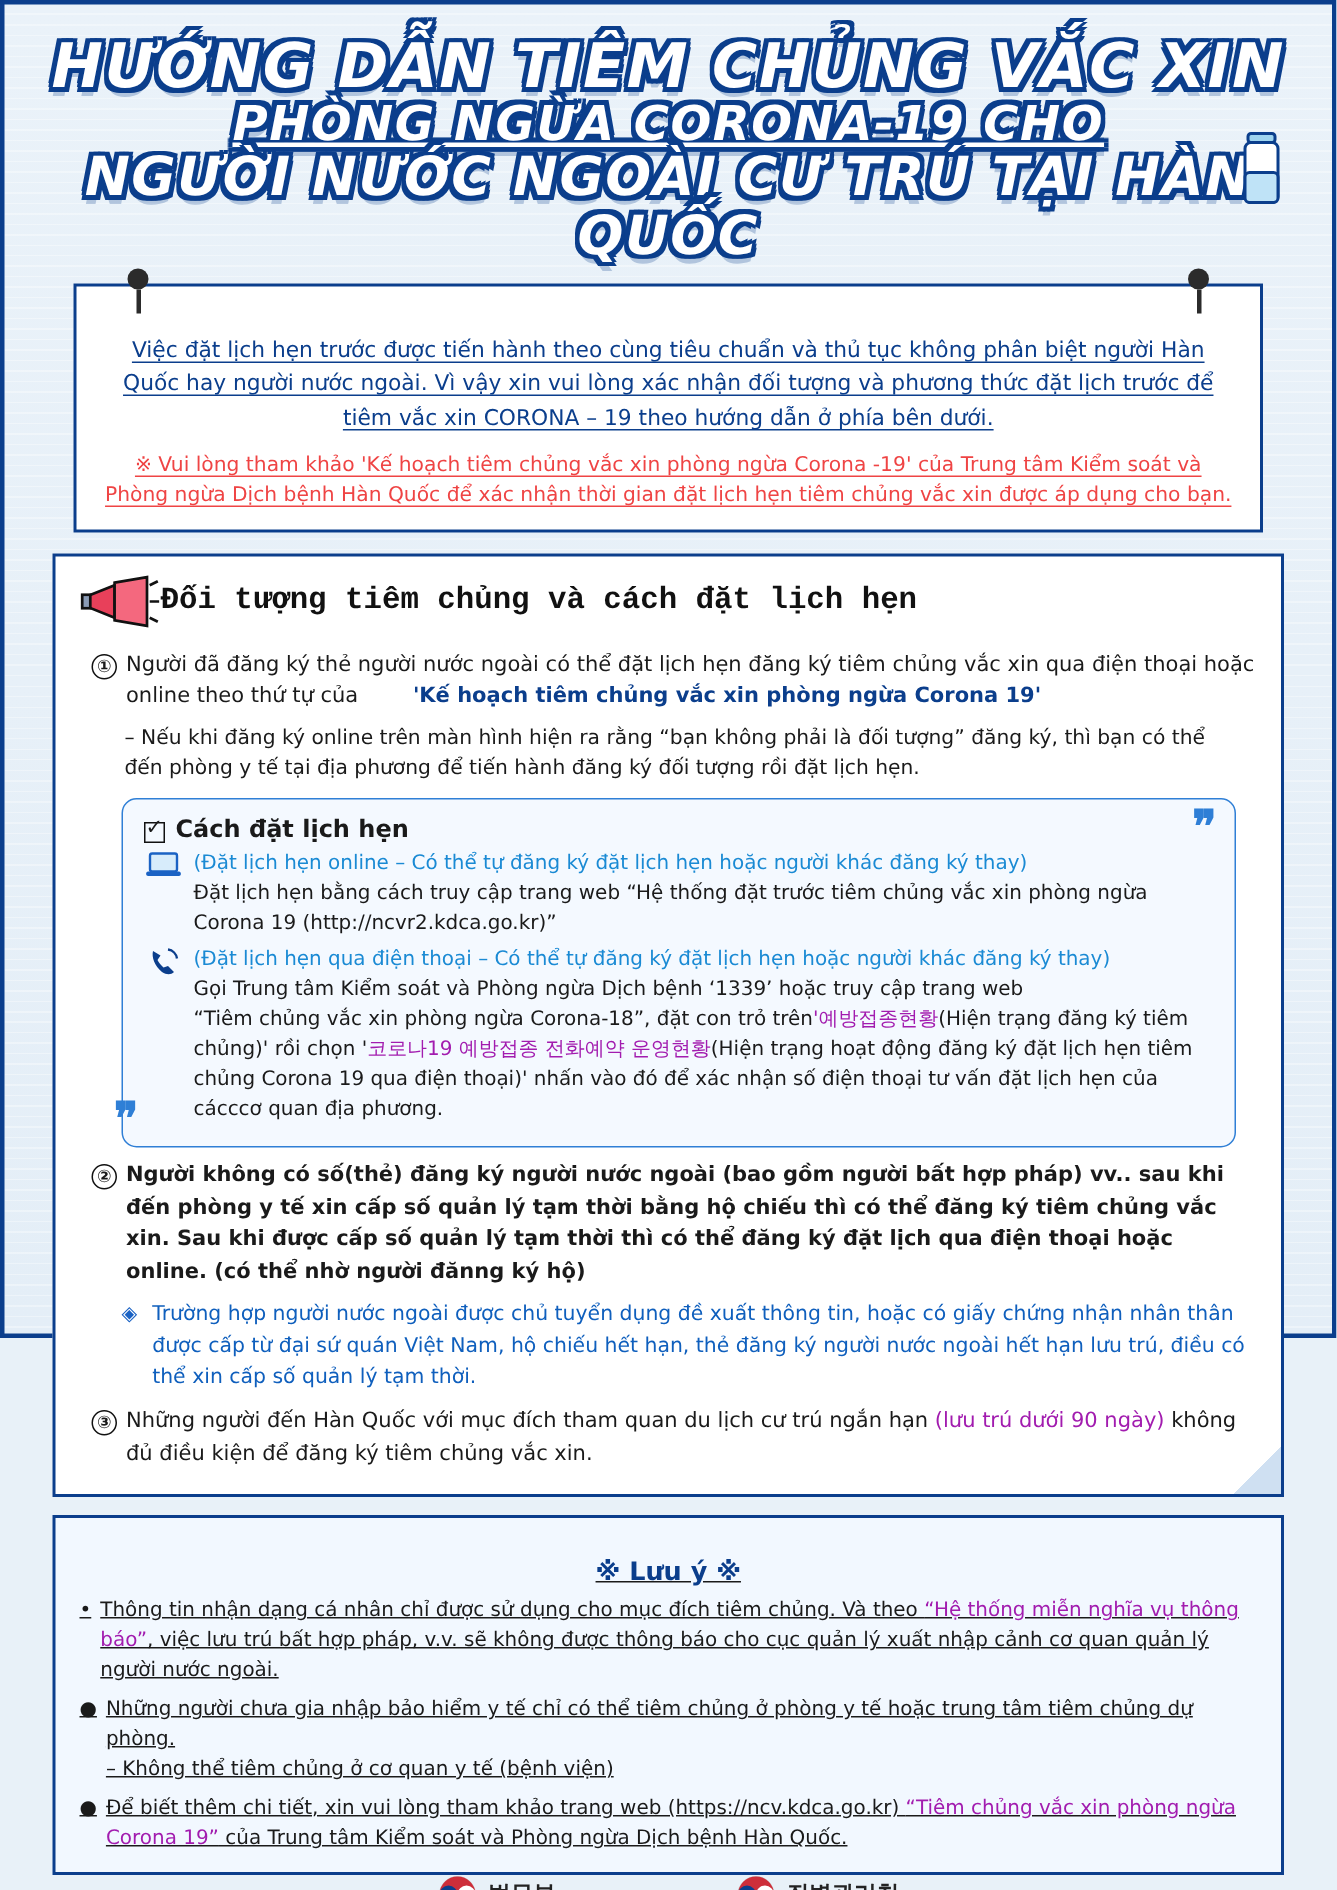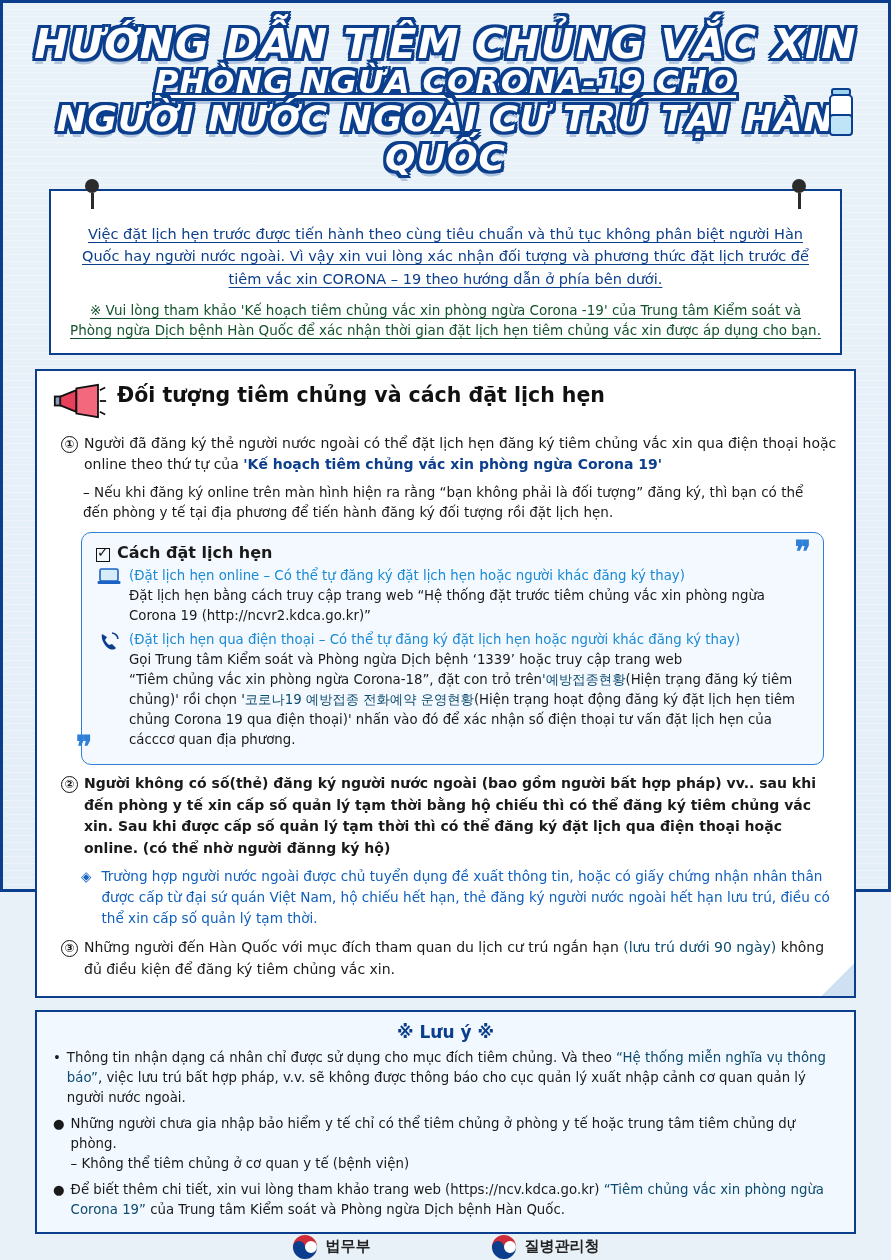--- a/index.html
+++ b/index.html
@@ -57,51 +57,51 @@
     background: #ffffff;
     padding: 32px 16px 12px 16px;
     text-align: center;
   }
   .notice p { margin: 0; }
   .notice .n1 {
     color: #0b3e8c; font-size: 14.5px; line-height: 1.55;
     text-decoration: underline; text-underline-offset: 3px;
   }
   .notice .n2 {
-    color: #14532d; font-size: 13.5px; line-height: 1.5; margin-top: 10px;
+    color: #ef4444; font-size: 13.5px; line-height: 1.5; margin-top: 10px;
     text-decoration: underline; text-underline-offset: 3px;
   }
 
   
   .main-box {
     position: relative;
     margin: 14px 14px 0 14px;
     border: 2px solid #0b3e8c;
     background: #ffffff;
     padding: 10px 14px 16px 14px;
   }
   .main-box .corner-fold {
     position:absolute; right:-2px; bottom:-2px; width:34px; height:34px;
     background: linear-gradient(135deg, #ffffff 0 50%, #cfe0f2 50% 100%);
     border-right:2px solid #0b3e8c; border-bottom:2px solid #0b3e8c;
   }
-  .sec-head { display:flex; gap:10px; padding: 2px 0 6px 2px; }
+  .sec-head { display:flex; align-items:center; gap:0; padding: 2px 0 6px 2px; font-family: Liberation Mono, monospace; }
   .megaphone { width: 54px; height: 36px; flex: 0 0 auto; }
   .sec-head h2 {
     margin:0; font-size: 20.5px; font-weight: bold; color:#111; letter-spacing:0;
   }
 
   .item { display:flex; gap:6px; margin: 8px 0 0 10px; }
   .num-circle {
     flex: 0 0 auto; width:17px; height:17px; border:1.6px solid #111; border-radius:50%;
     font-size:11.5px; line-height:14px; text-align:center; margin-top:3px; font-weight:bold;
   }
   .item-text { font-size: 14px; line-height: 1.55; }
-  .blue { color:#0c4a6e; }
-  .deepblue { color:#0b3e8c; }
+  .blue { color:#a21caf; }
+  .deepblue { color:#0b3e8c;margin-left:32px; }
   .b { font-weight: bold; }
 
   .sub { margin: 6px 12px 0 32px; font-size: 13.5px; line-height: 1.5; }
 
   
   .howto {
     position: relative;
     margin: 10px 16px 0 30px;
     border: 1.6px solid #2f7fd6;
     border-radius: 10px;
@@ -120,21 +120,22 @@
   .howto-head { color:#1a8ad4; }
 
   .bullet-diamond { color:#1a62c4; margin-right:4px; }
   .diamond-item { margin: 6px 0 0 30px; font-size: 13.6px; line-height:1.55; color:#0f5fbd; display:flex; gap:6px;}
 
   
   .note-box {
     margin: 12px 14px 0 14px;
     border: 2px solid #0b3e8c;
     background: #f2f8ff;
-    padding: 8px 16px 12px 16px;
+    padding: 24px 16px 12px 16px;
+    text-decoration: underline;
   }
   .note-title { text-align:center; font-size: 17px; font-weight:bold; color:#0b3e8c; margin: 2px 0 6px 0; }
   .note-list { font-size: 13.3px; line-height:1.5; }
   .note-li { display:flex; gap:6px; margin-top: 6px; }
   .note-li .dot { flex:0 0 auto; }
 
   
   .logos { display:flex; justify-content:center; align-items:center; gap:120px; }
   .logo { display:flex; align-items:center; gap:8px; }
   .logo-name { font-size: 15px; font-weight:bold; color:#222; }

